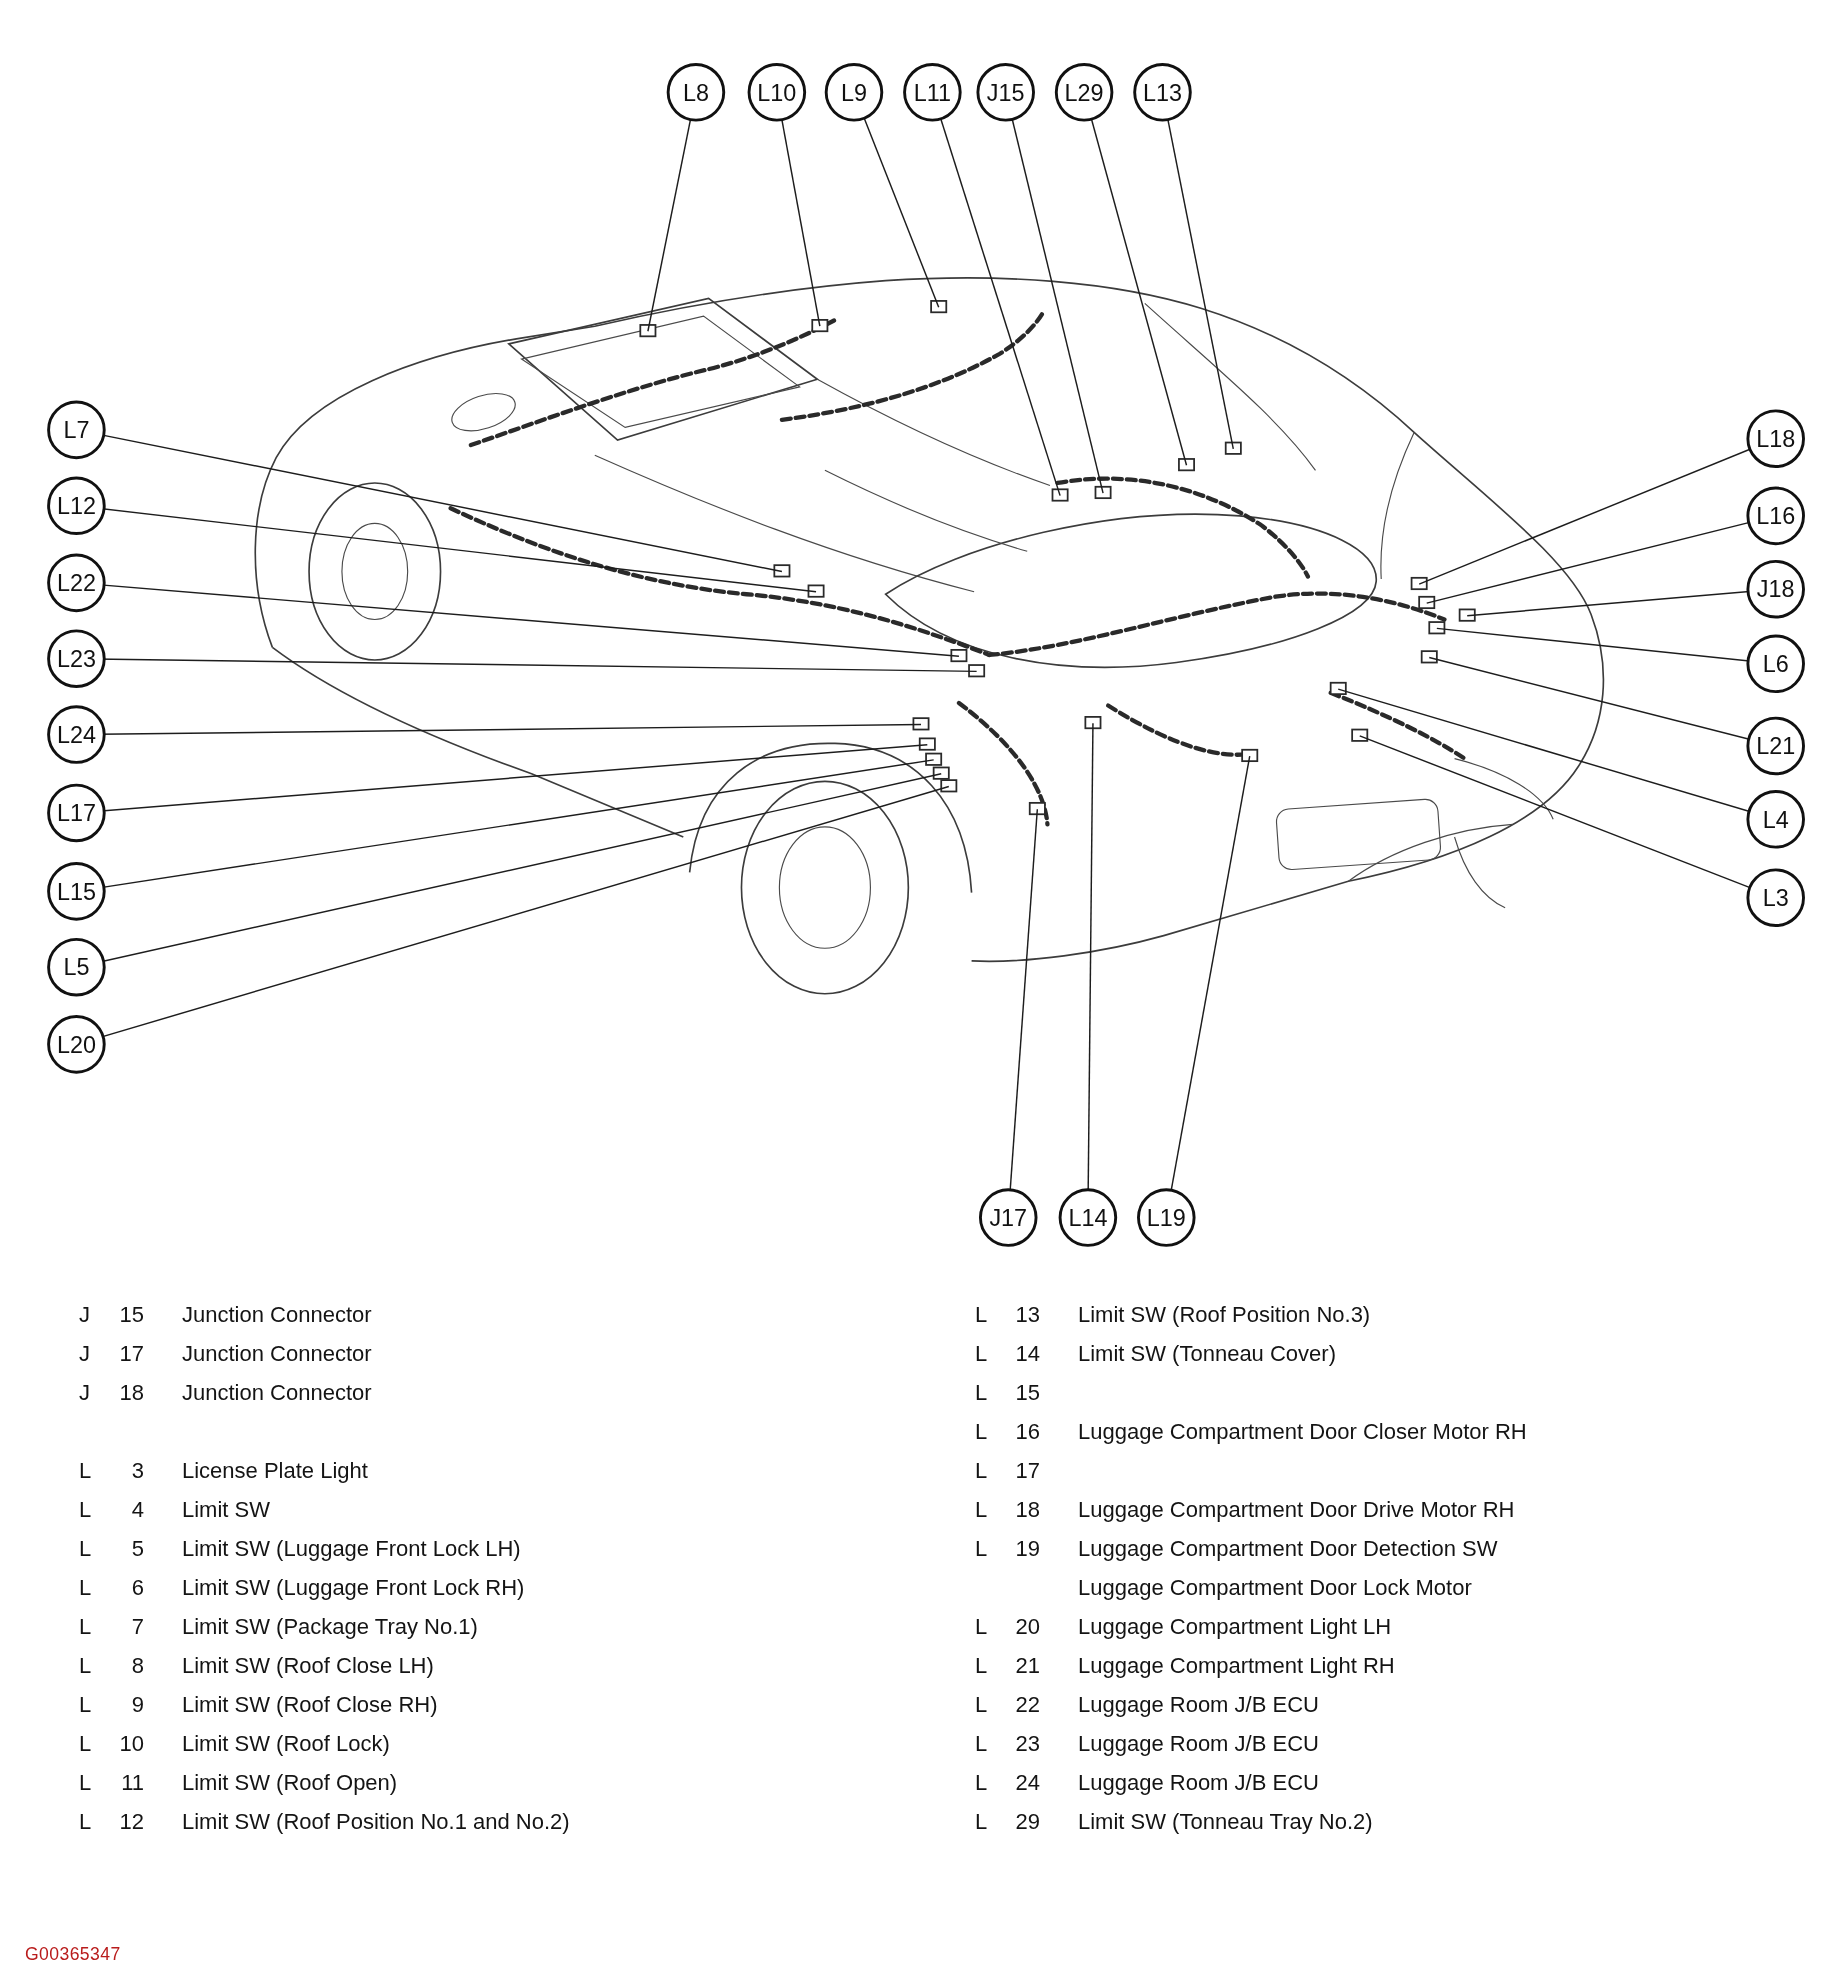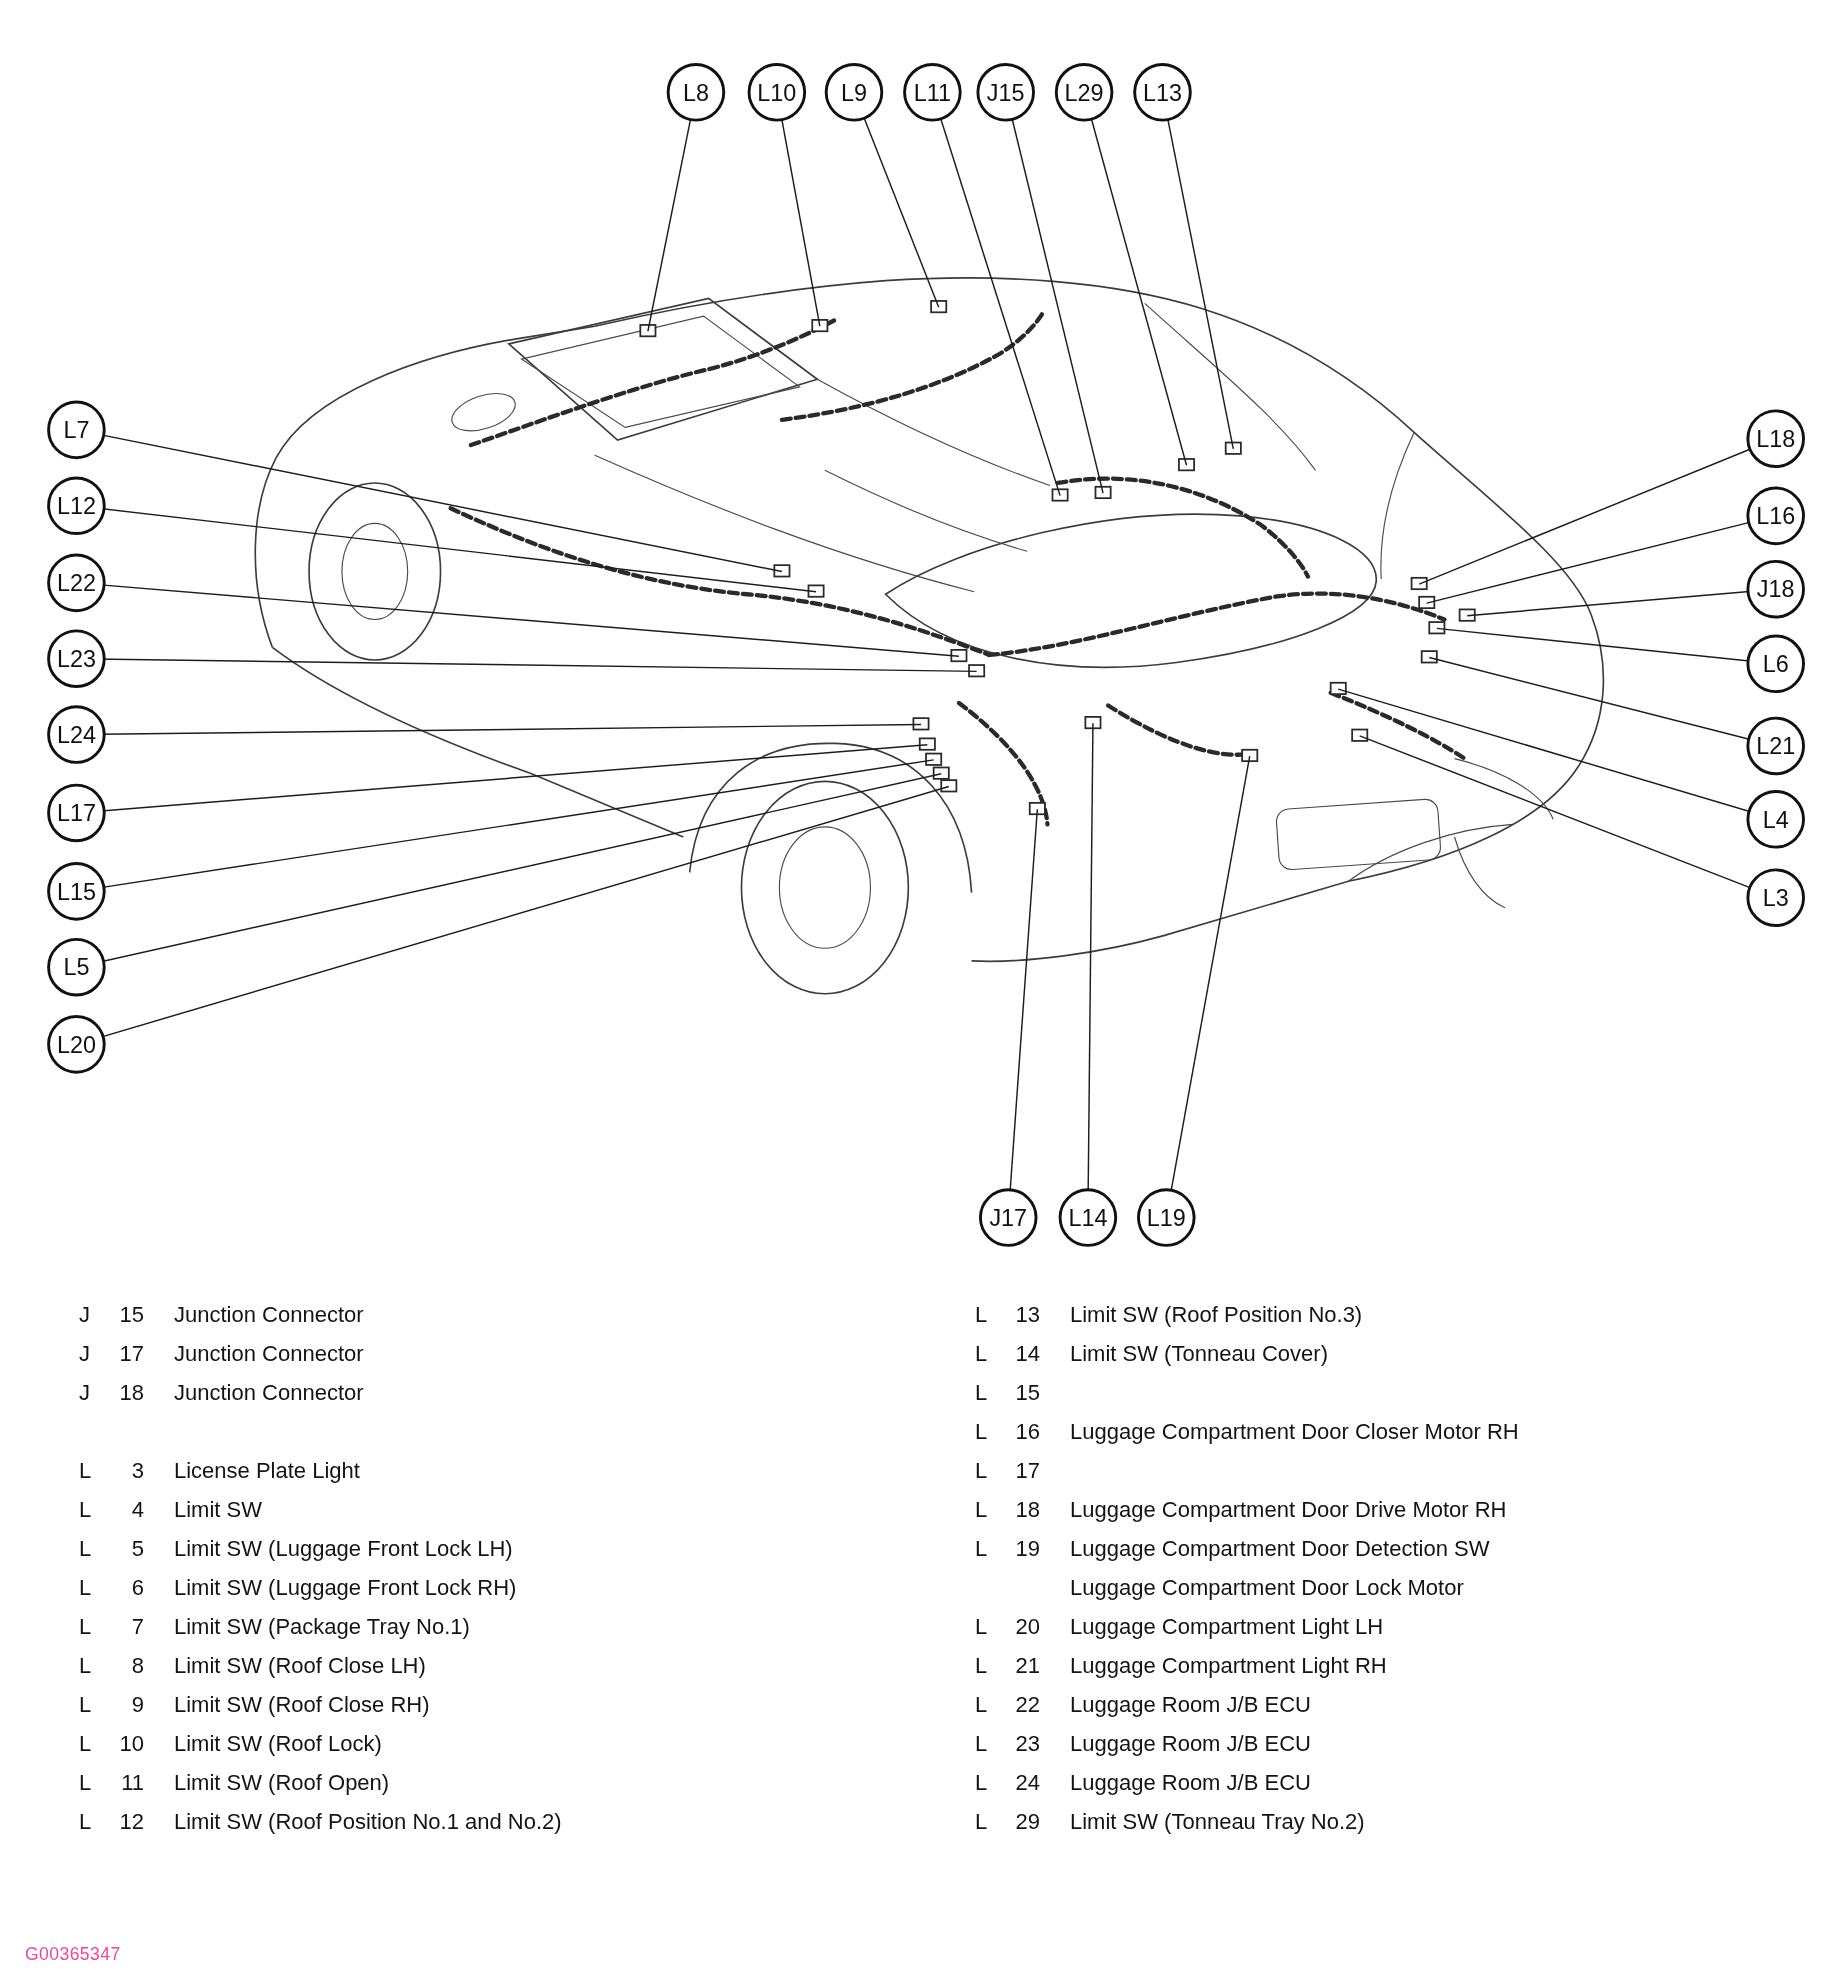--- a/index.html
+++ b/index.html
@@ -44,28 +44,28 @@
   .legend-col.left{left:79px;width:847px;}
   .legend-col.right{left:975px;width:829px;}
   .legend-row{height:39px;white-space:nowrap;display:flex;align-items:center;}
   .legend-row .code{
     display:inline-flex;
     width:65px;
     justify-content:space-between;
     flex:0 0 65px;
   }
   .legend-row .num{}
-  .legend-row .desc{margin-left:30px;}
+  .legend-row .desc{margin-left:38px;}
   .legend-spacer{height:39px;}
   .figure-code{
     position:absolute;
     left:25px;
     top:1944px;
     font-size:17.6px;
-    color:#ec4899;
+    color:#b91c1c;
     letter-spacing:0.4px;
   }
 </style>
 </head>
 <body>
 
 <div class="page">
 
   <svg id="diagram-svg" viewBox="0 0 1456 1010">
 

